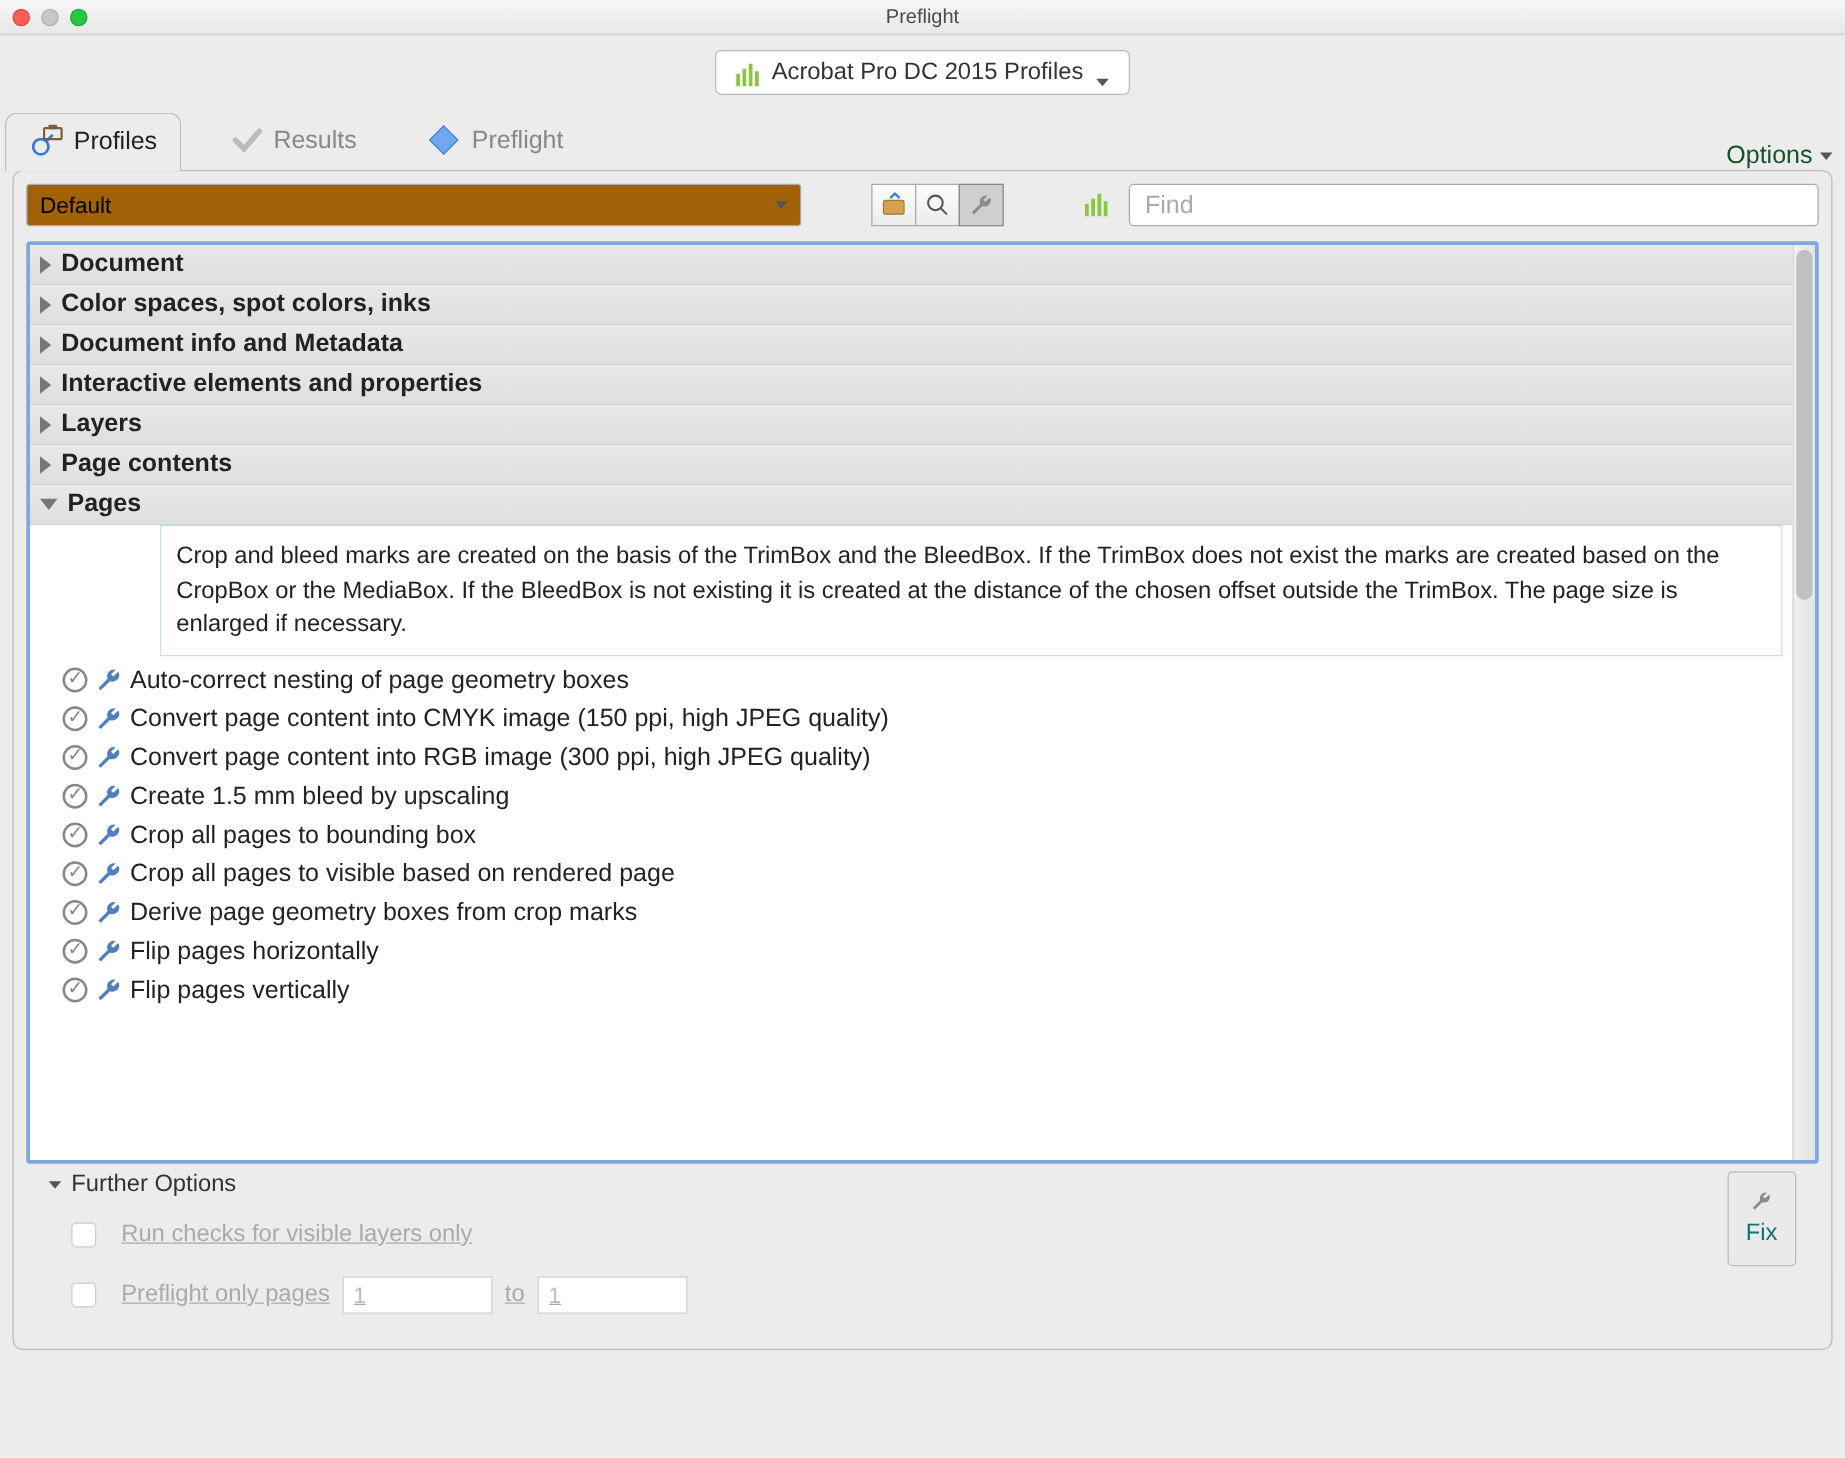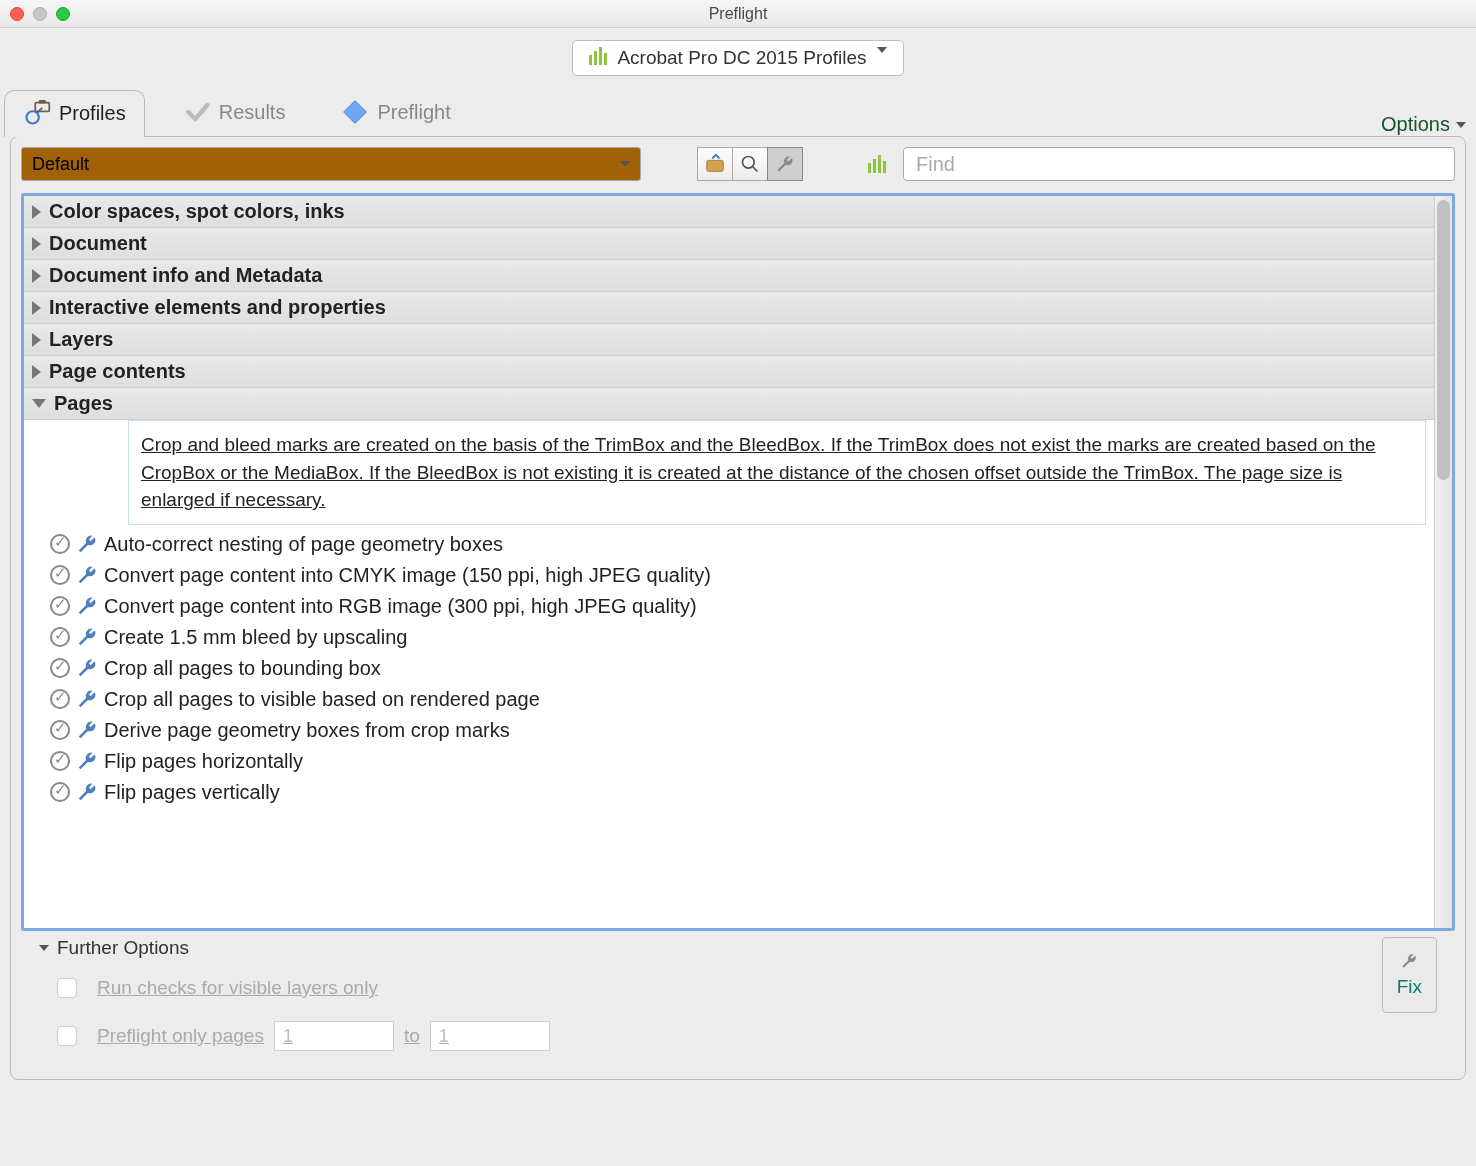--- a/index.html
+++ b/index.html
@@ -7,21 +7,21 @@
 
 .titlebar { height: 28px; display:flex; align-items:center; padding:0 10px; background: linear-gradient(#f6f6f6,#e8e8e8); border-bottom:1px solid #cfcfcf; position:relative;}
 .traffic { display:flex; gap:9px; }
 .dot { width:14px; height:14px; border-radius:50%; }
 .dot.red{background:#ff5f57;border:1px solid #e24640;}
 .dot.yellow{background:#c7c7c7;border:1px solid #b0b0b0;}
 .dot.green{background:#28c840;border:1px solid #1fa833;}
 .titlebar .title{position:absolute; left:0; right:0; text-align:center; font-size:16px; color:#4a4a4a;}
 
 .profile-bar { display:flex; justify-content:center; padding:12px 0 4px; background:#ececec;}
-.profile-sel { background:#fff; border:1px solid #bcbcbc; border-radius:5px; padding:6px 16px; display:flex; align-items:flex-start; gap:10px; font-size:19px; color:#333; cursor:pointer;}
+.profile-sel { background:#fff; border:1px solid #bcbcbc; border-radius:5px; padding:6px 16px; display:flex; align-items:flex-end; gap:10px; font-size:19px; color:#333; cursor:pointer;}
 .bars-icon{display:inline-flex;gap:2px;align-items:flex-end;height:18px;}
 .bars-icon span{width:3px;background:#8cc63f;}
 .bars-icon span:nth-child(1){height:10px}.bars-icon span:nth-child(2){height:14px}.bars-icon span:nth-child(3){height:18px}.bars-icon span:nth-child(4){height:12px}
 .caret-down{width:0;height:0;border-left:5px solid transparent;border-right:5px solid transparent;border-top:6px solid #555;}
 
 .tabs-row{display:flex;align-items:flex-end;padding:0 4px;gap:20px;position:relative;height:56px;}
 .tab{display:flex;align-items:center;gap:8px;padding:8px 18px 10px;font-size:20px;color:#888;cursor:pointer;}
 .tab.active{background:#ececec;border:1px solid #bbb;border-bottom:none;border-radius:10px 10px 0 0;color:#222;position:relative;top:1px;}
 .tab-icon{width:28px;height:28px;display:inline-flex;align-items:center;justify-content:center;}
 .options-menu{margin-left:auto;display:flex;align-items:center;gap:6px;font-size:20px;color:#14532d;cursor:pointer;padding-right:6px;}
@@ -52,21 +52,21 @@
 .item-row.selected{background:#b7d4fb;}
 .item-row.selected .item-title{color:#0a3f8a;}
 .check-ic{width:20px;height:20px;border:2px solid #888;border-radius:50%;position:relative;flex-shrink:0;}
 .check-ic::after{content:"✓";position:absolute;top:-3px;left:2px;font-size:15px;color:#888;}
 .wrench-ic{width:22px;height:22px;flex-shrink:0;}
 .item-title{flex:1;}
 .edit-btn{background:linear-gradient(#f3f3f3,#d9d9d9);border:1px solid #999;border-radius:12px;padding:1px 14px;font-size:17px;cursor:pointer;}
 .flag-ic{width:18px;height:18px;}
 .tiny-caret{width:0;height:0;border-left:4px solid transparent;border-right:4px solid transparent;border-top:5px solid #555;}
 
-.desc-box{margin:0 8px 4px 104px;border:1px solid #c6e0ef;background:#fff;padding:10px 12px;font-size:19px;color:#222;line-height:1.45;text-decoration:underline;}
+.desc-box{margin:0 8px 4px 104px;border:1px solid #c6e0ef;background:#fff;padding:10px 12px;font-size:19px;color:#222;line-height:1.45;}
 
 .footer{padding:6px 18px 18px;}
 .further{display:flex;align-items:center;gap:8px;font-size:19px;color:#333;cursor:pointer;}
 .fix-btn{float:right;border:1px solid #bbb;background:#eaeaea;color:#0f766e;border-radius:4px;padding:14px 14px;display:flex;align-items:center;gap:6px;font-size:19px;flex-direction:column;}
 .opts{margin-top:18px;padding-left:18px;display:flex;flex-direction:column;gap:22px;color:#aaa;font-size:19px;text-decoration:underline;}
 .chk{width:20px;height:20px;border:1px solid #ccc;border-radius:4px;background:#fff;display:inline-block;vertical-align:middle;margin-right:10px;}
 .page-in{width:120px;height:30px;border:1px solid #ccc;background:#fff;padding:0 8px;font-size:18px;color:#bbb;}
 .inline{display:flex;align-items:center;gap:10px;}
 
 svg.wrench path{fill:#4f7fbf;}
@@ -168,25 +168,25 @@
           <span></span>
         </span>
     </div>
     <input class="find-input" placeholder="Find" style="">
   </div>
 
   <div class="tree">
     <div class="tree-body">
       <div class="cat-row">
           <span class="tri right"></span>
+          <span>Document</span>
+        </div>
+      <div class="cat-row">
+          <span class="tri right"></span>
           <span>Color spaces, spot colors, inks</span>
-        </div>
-      <div class="cat-row">
-          <span class="tri right"></span>
-          <span>Document</span>
         </div>
       <div class="cat-row">
           <span class="tri right"></span>
           <span>Document info and Metadata</span>
         </div>
       <div class="cat-row">
           <span class="tri right"></span>
           <span>Interactive elements and properties</span>
         </div>
       <div class="cat-row">

